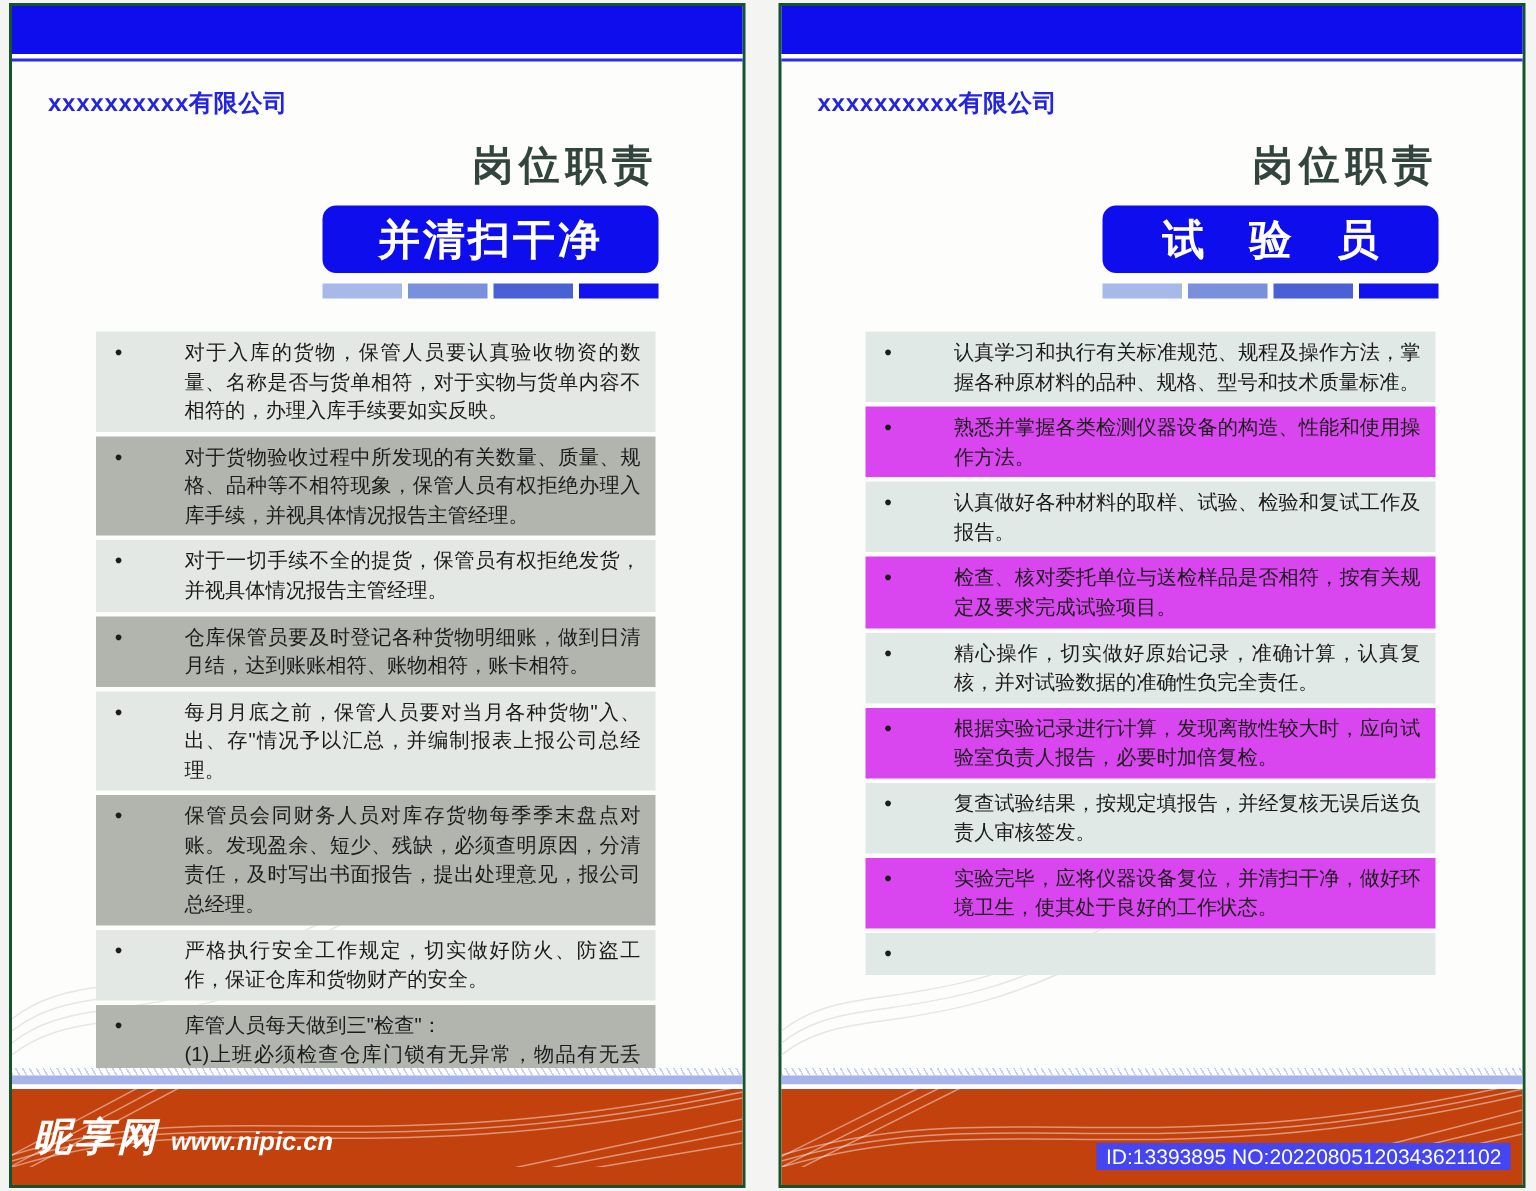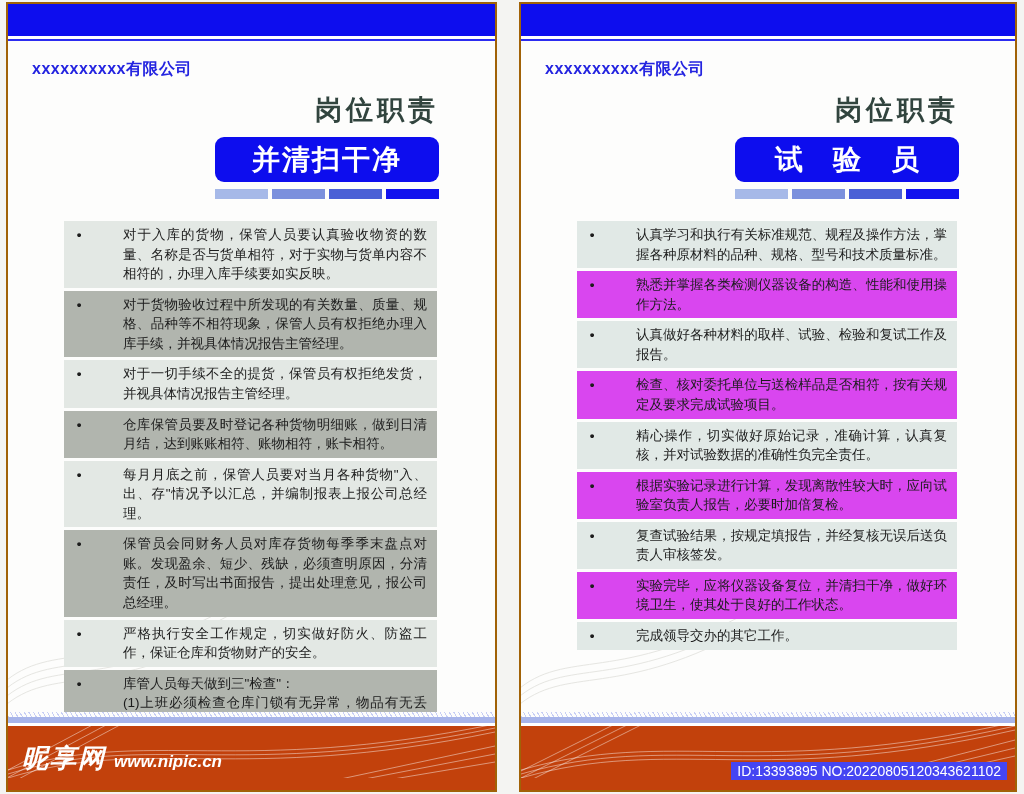--- a/index.html
+++ b/index.html
@@ -3,21 +3,21 @@
 <meta charset="utf-8">
 <style>
   html,body { margin:0; padding:0; }
   body {
     width:1024px; height:794px; position:relative; overflow:hidden;
     background:#f4f4f2;
     font-family:"Liberation Sans", sans-serif;
   }
   .panel {
     position:absolute; top:2px; height:790px; background:#fdfdfc;
-    border:2px solid #a16207; box-sizing:border-box;
+    border:2px solid #14532d; box-sizing:border-box;
     display:flex; flex-direction:column;
   }
   .panel-left  { left:6px;  width:491px; }
   .panel-right { left:519px; width:498px; }
 
   .top-band { height:32px; background:#0d0dee; flex:none; }
   .top-band-gap { height:3px; background:#ffffff; flex:none; }
   .top-band-line { height:2px; background:#2c2cf0; flex:none; }
 
   .content { flex:1; position:relative; padding-top:18px; overflow:hidden; }
@@ -221,21 +221,20 @@
       <div class="item light">
           <span class="bullet"></span>
           <span class="item-text">复查试验结果，按规定填报告，并经复核无误后送负责人审核签发。</span>
         </div>
       <div class="item dark">
           <span class="bullet"></span>
           <span class="item-text">实验完毕，应将仪器设备复位，并清扫干净，做好环境卫生，使其处于良好的工作状态。</span>
         </div>
       <div class="item light">
           <span class="bullet"></span>
-          <span class="item-text">完成领导交办的其它工作。</span>
         </div>
     </div>
 
     <svg class="corner-waves" width="220" height="120" viewBox="0 0 220 120">
       <g stroke="#e6e6e2" fill="none" stroke-width="1">
         <path d="M-10,120 C40,70 90,110 220,40"></path>
         <path d="M-10,112 C40,62 90,102 220,32"></path>
         <path d="M-10,104 C40,54 90,94 220,24"></path>
       </g>
     </svg>

